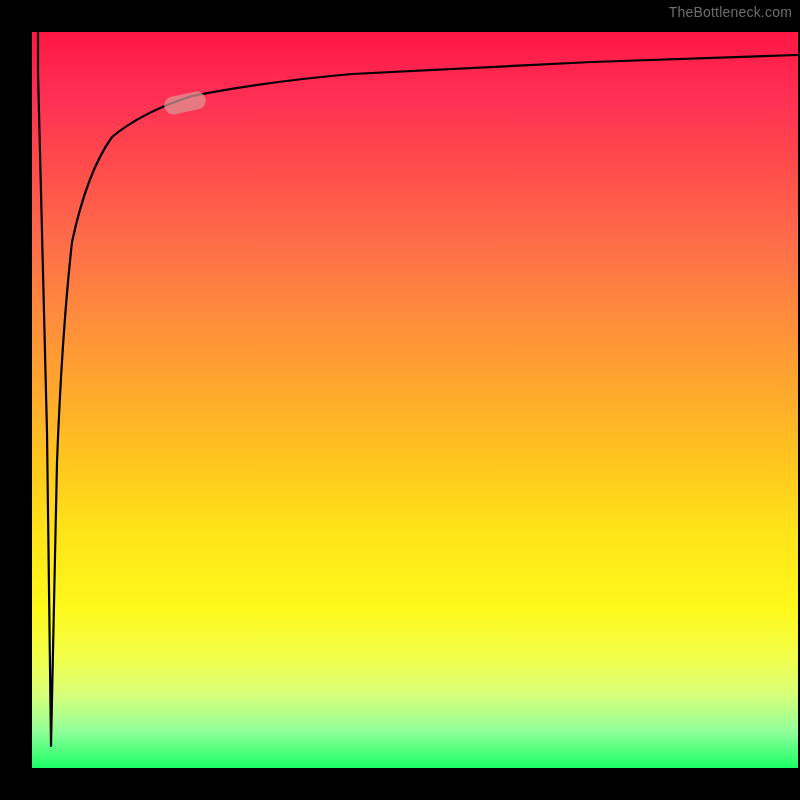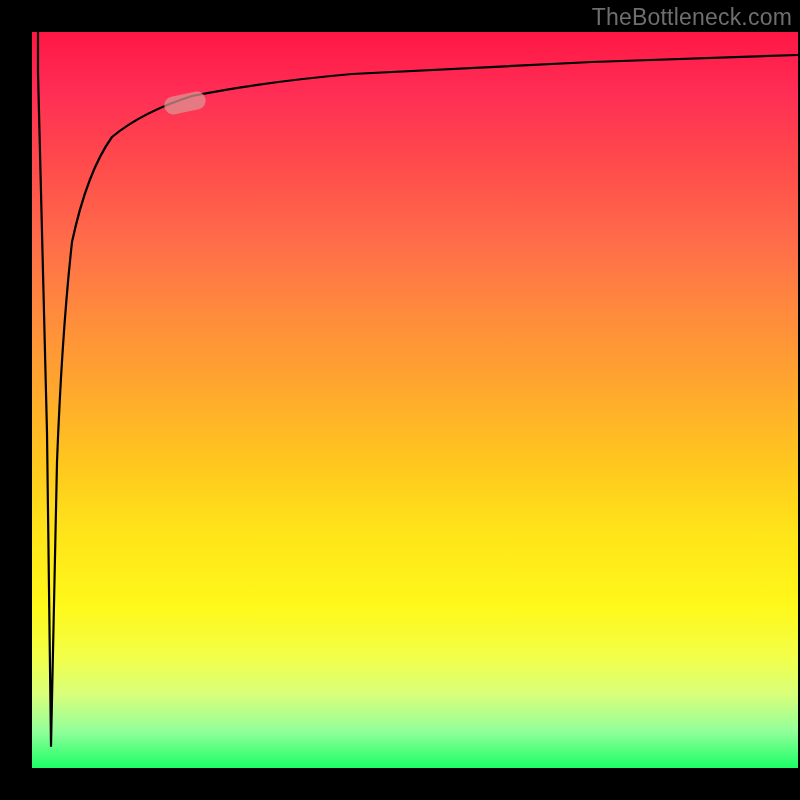--- a/index.html
+++ b/index.html
@@ -57,21 +57,21 @@
     width: 42px;
     height: 18px;
     background: rgba(220, 150, 150, 0.72);
     border-radius: 9px;
     transform-origin: center center;
   }
   .watermark {
     position: absolute;
     top: 4px;
     right: 8px;
-    font-size: 23px;
+    font-size: 14px;
     font-weight: 500;
     color: #6e6e6e;
     letter-spacing: 0.2px;
     user-select: none;
   }
 </style>
 </head>
 <body>
 
 <div class="wrap">

